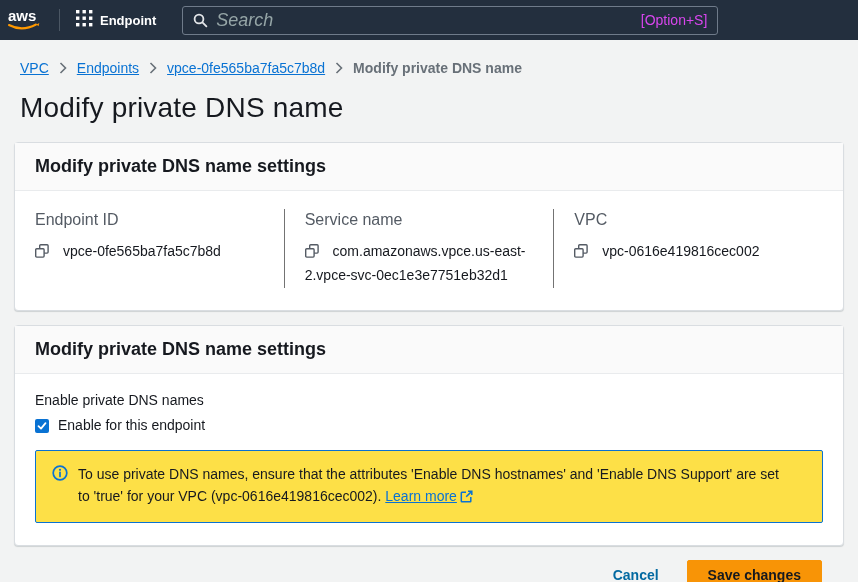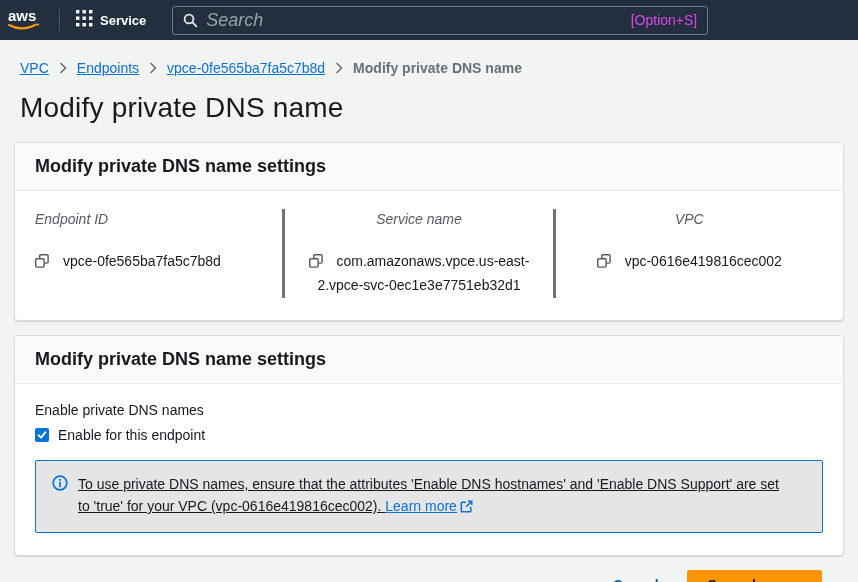--- a/index.html
+++ b/index.html
@@ -52,38 +52,38 @@
     background: #fafafa;
     border-bottom: 1px solid #e9ebed;
     padding: 13px 20px;
     font-size: 18px; font-weight: 700; color: #16191f;
   }
   .card-body { padding: 18px 20px 22px 20px; }
 
   
   .summary-cols { display: flex; }
   .summary-col { flex: 1; padding: 2px 20px 2px 0; }
-  .summary-col + .summary-col { border-left: 3px solid #737373; padding-left: 20px; text-align: center; }
-  .field-label { color: #545b64; font-size: 14px; margin-bottom: 23px; font-style: italic; }
+  .summary-col + .summary-col { border-left: 1px solid #737373; padding-left: 20px; }
+  .field-label { color: #545b64; font-size: 16px; margin-bottom: 11px; }
   .field-value { font-size: 14px; color: #16191f; line-height: 22px; }
   .copy-icon { vertical-align: -2px; margin-right: 10px; cursor: pointer; }
 
   
   .form-label { font-size: 14px; color: #16191f; margin-bottom: 9px; }
-  .checkbox-row { display: flex; align-items: center; gap: 9px; margin-bottom: 17px; cursor: pointer; }
+  .checkbox-row { display: flex; align-items: flex-end; gap: 9px; margin-bottom: 17px; cursor: pointer; }
   .checkbox {
     width: 14px; height: 14px; border-radius: 2px;
     background: #0972d3; display: flex; align-items: center; justify-content: center;
     flex: none;
   }
   .checkbox-label { font-size: 14px; color: #16191f; }
 
   .alert-info {
-    border: 1px solid #0972d3; background: #e5e5e5; border-radius: 2px;
-    display: flex; gap: 10px; padding: 12px 31px 13px 16px; text-decoration: underline;
+    border: 1px solid #0972d3; background: #fde047; border-radius: 2px;
+    display: flex; gap: 10px; padding: 12px 31px 13px 16px;
   }
   .alert-icon { flex: none; margin-top: 2px; }
   .alert-text { font-size: 14px; line-height: 22px; color: #16191f; }
   .alert-text a { color: #0972d3; text-decoration: underline; font-weight: 400; cursor: pointer; }
   .ext-icon { vertical-align: -2px; margin-left: 3px; }
 
   
   .actions { display: flex; justify-content: flex-end; align-items: center; gap: 28px; padding: 0 22px 0 0; margin-top: 10px; }
   .btn-link {
     background: none; border: none; color: #0369a1; font-weight: 700; font-size: 14px;
@@ -116,21 +116,21 @@
             <rect x="13" y="0" width="3.4" height="3.4"></rect>
           <rect x="0" y="6.5" width="3.4" height="3.4"></rect>
             <rect x="6.5" y="6.5" width="3.4" height="3.4"></rect>
             <rect x="13" y="6.5" width="3.4" height="3.4"></rect>
           <rect x="0" y="13" width="3.4" height="3.4"></rect>
             <rect x="6.5" y="13" width="3.4" height="3.4"></rect>
             <rect x="13" y="13" width="3.4" height="3.4"></rect>
         </g>
       </svg>
     </span>
-    <span>Service</span>
+    <span>Endpoint</span>
   </div>
   <div class="search-box">
     <span style="display:flex">
       <svg width="15" height="15" viewBox="0 0 15 15">
         <circle cx="6" cy="6" r="4.4" fill="none" stroke="#e3e6e9" stroke-width="1.8"></circle>
         <line x1="9.4" y1="9.4" x2="13.4" y2="13.4" stroke="#e3e6e9" stroke-width="1.8" stroke-linecap="round"></line>
       </svg>
     </span>
     <span class="search-placeholder">Search</span>
     <span class="search-shortcut">[Option+S]</span>

